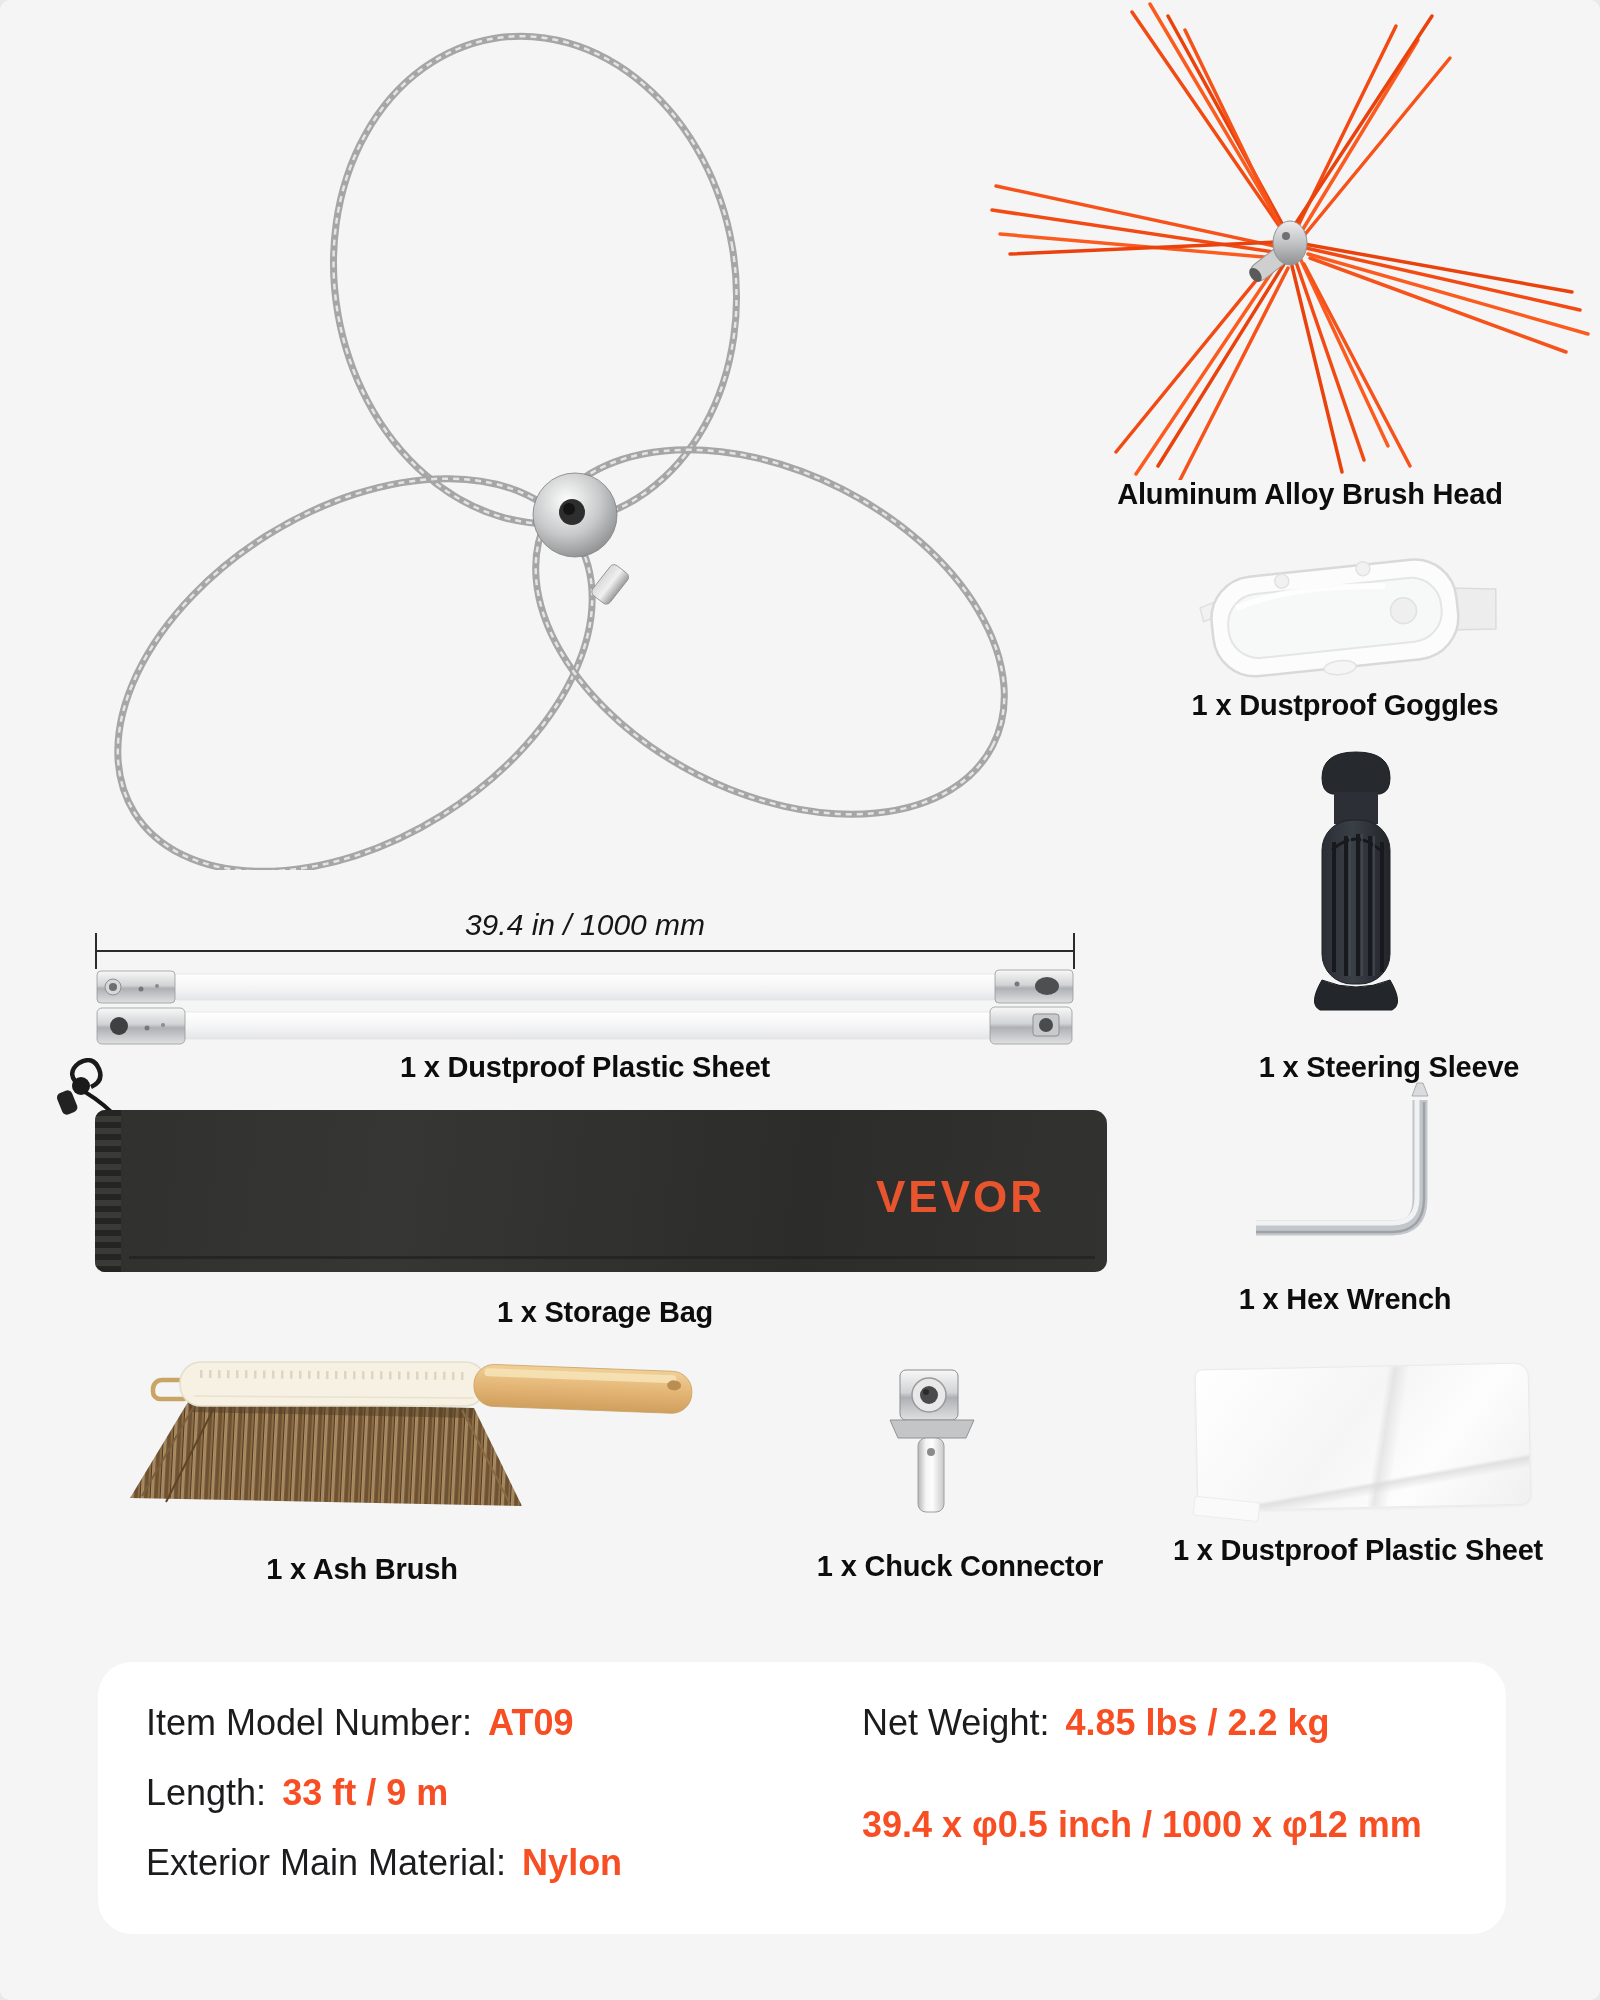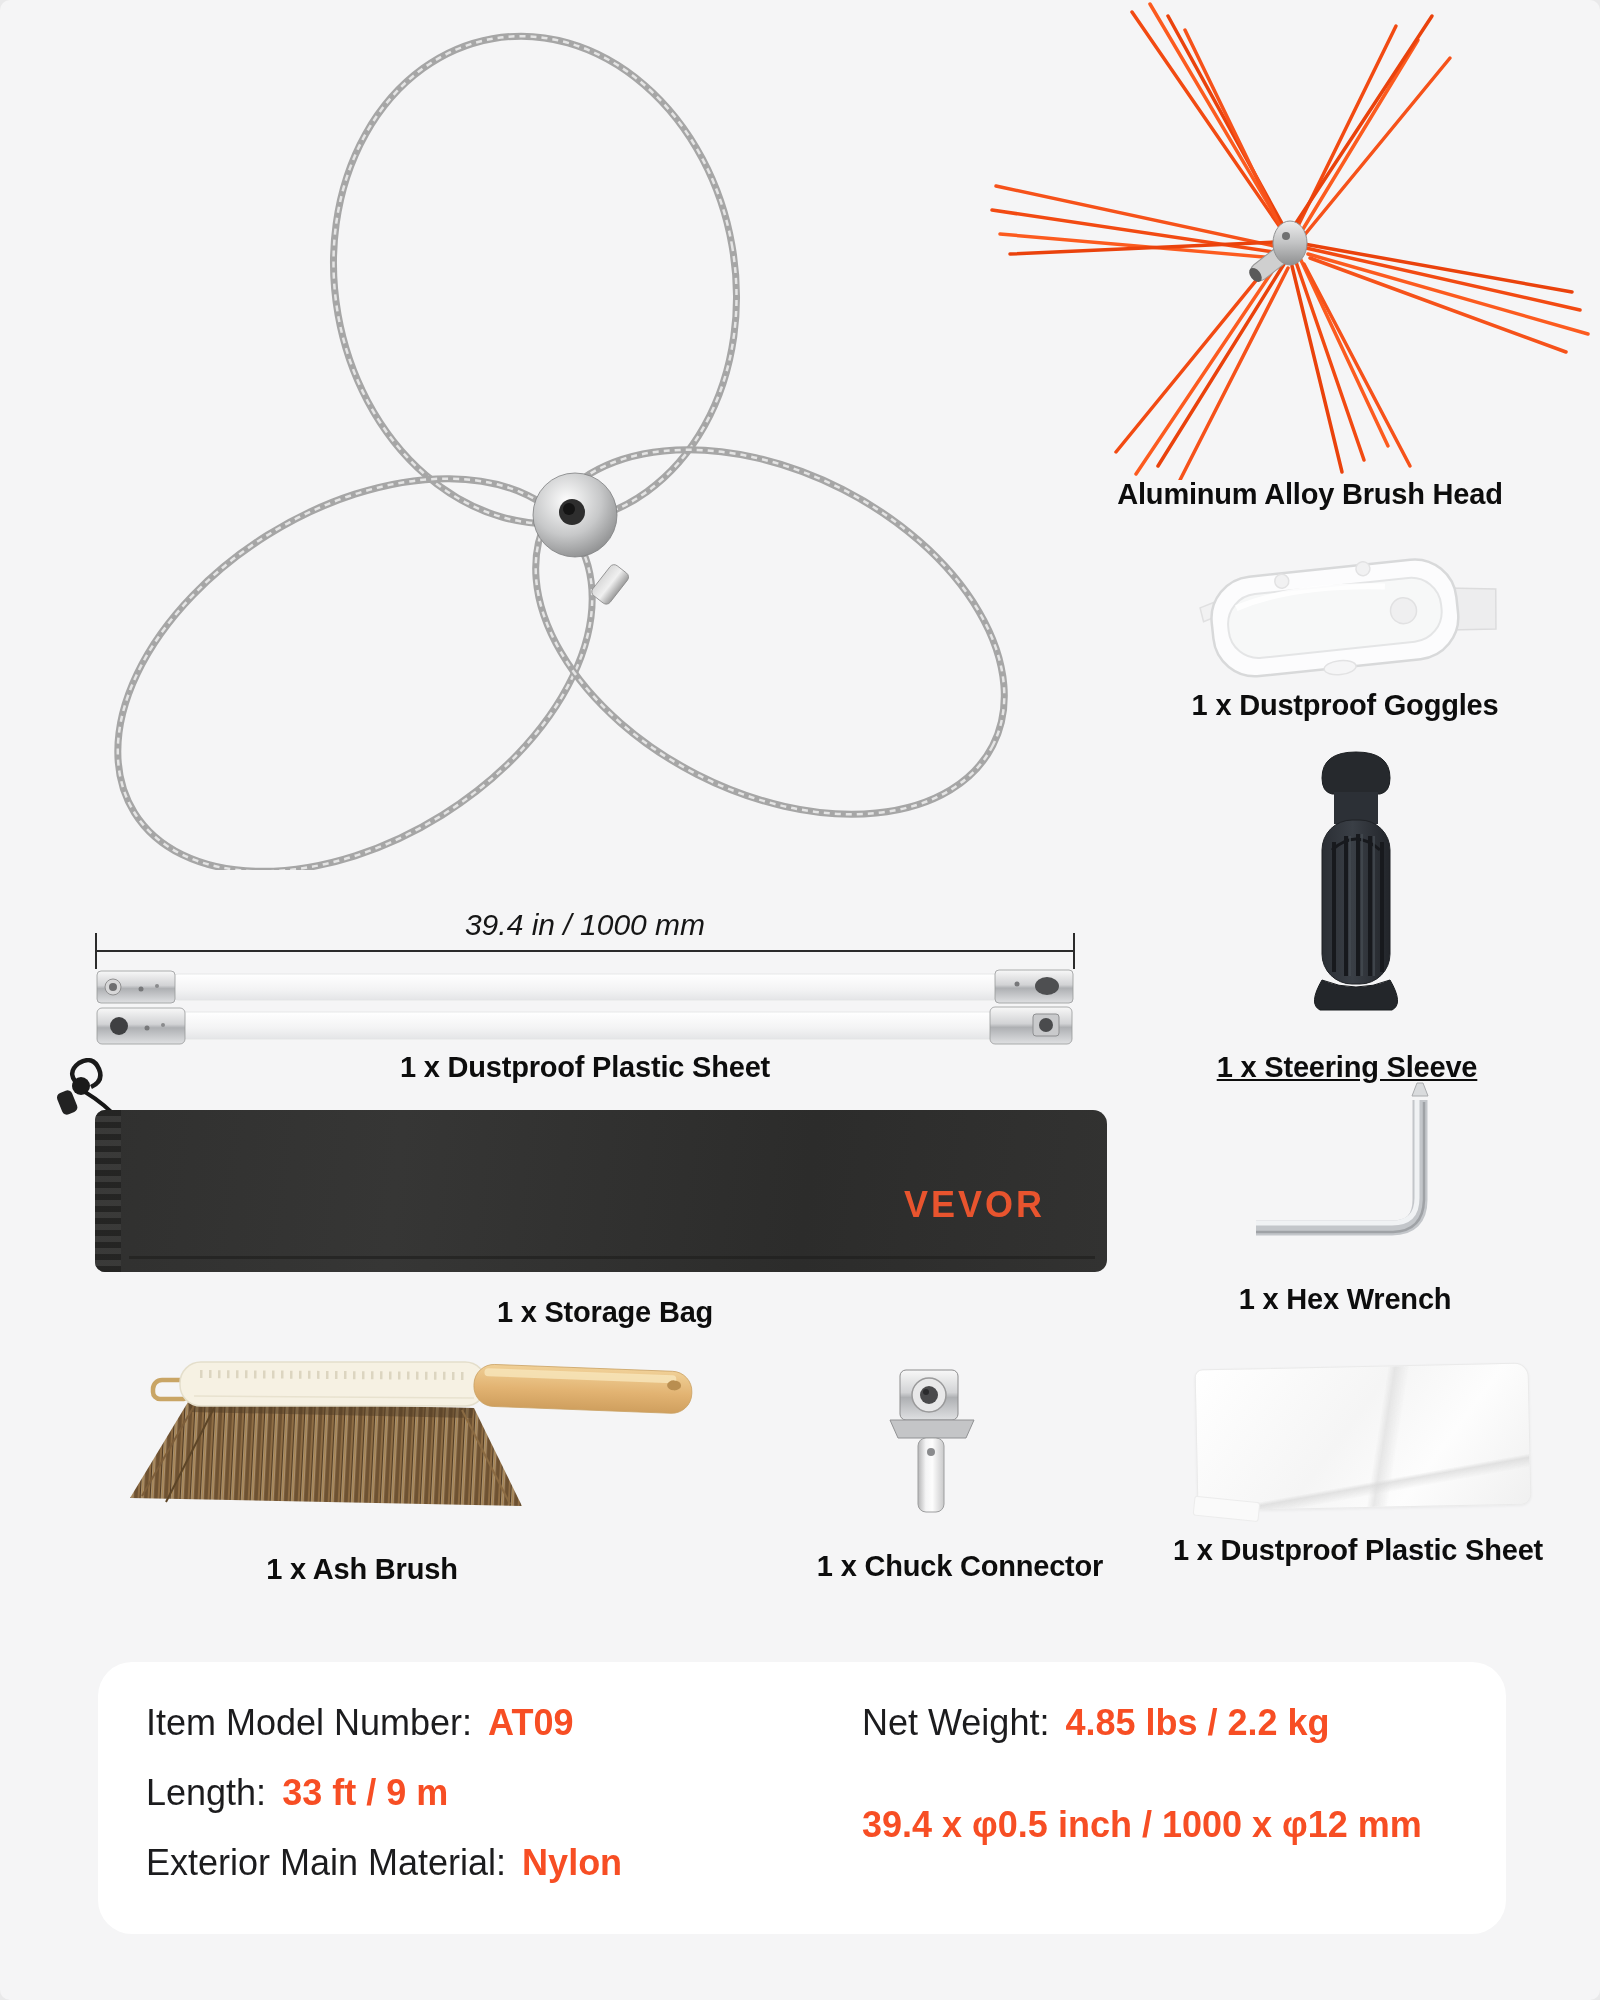--- a/index.html
+++ b/index.html
@@ -11,21 +11,21 @@
            color:#0d0d0d;white-space:nowrap;letter-spacing:-0.2px;}
   .dim-label{position:absolute;transform:translateX(-50%);font-size:30px;font-weight:400;color:#161616;white-space:nowrap;font-style:italic;}
   .dim-line{position:absolute;height:0;border-top:2px solid #2b2b2b;}
   .dim-tick{position:absolute;width:2px;height:36px;background:#2b2b2b;}
   
   .bag{position:absolute;left:95px;top:1110px;width:1012px;height:162px;border-radius:10px 14px 12px 10px;
        background:linear-gradient(97deg,#30302f,#363635 30%,#2c2c2b 70%,#323231);}
   .bag::before{content:"";position:absolute;left:0;top:0;bottom:0;width:26px;border-radius:10px 0 0 10px;
        background:repeating-linear-gradient(180deg,#222221 0 6px,#3b3b3a 6px 12px);opacity:.85;}
   .bag::after{content:"";position:absolute;left:34px;right:12px;bottom:13px;height:3px;background:#1e1e1d;opacity:.65;}
-  .bag-brand{position:absolute;right:62px;top:74px;color:#e8542e;font-weight:700;font-size:36px;letter-spacing:3px;}
+  .bag-brand{position:absolute;right:62px;top:62px;color:#e8542e;font-weight:700;font-size:44px;letter-spacing:3px;}
   
   .sheet{position:absolute;left:1196px;top:1366px;width:332px;height:140px;transform:rotate(-1.2deg);
        background:linear-gradient(128deg,#ffffff 0%,#f5f5f5 45%,#fdfdfd 70%,#f0f0f0 100%);
        border:1px solid #eaeaea;border-radius:8px 14px 10px 6px;box-shadow:0 1px 3px rgba(0,0,0,.05);}
   .sheet::before{content:"";position:absolute;inset:0;border-radius:inherit;
        background:linear-gradient(100deg,transparent 54%,rgba(215,215,215,.55) 56%,transparent 60%),
                   linear-gradient(171deg,transparent 74%,rgba(210,210,210,.6) 76%,transparent 81%);}
   .sheet::after{content:"";position:absolute;left:-5px;bottom:-9px;width:64px;height:18px;background:#fafafa;
        border:1px solid #ececec;transform:rotate(7deg);border-radius:3px;}
   
@@ -159,21 +159,21 @@
       <line x1="54" y1="88" x2="54" y2="228" stroke="#17191d" stroke-width="4"></line>
       <line x1="66" y1="86" x2="66" y2="228" stroke="#17191d" stroke-width="4"></line>
       <line x1="78" y1="88" x2="78" y2="228" stroke="#17191d" stroke-width="4"></line>
       <line x1="90" y1="94" x2="90" y2="224" stroke="#17191d" stroke-width="4"></line>
       <line x1="58" y1="88" x2="58" y2="228" stroke="#454b52" stroke-width="1.5"></line>
       <line x1="70" y1="86" x2="70" y2="228" stroke="#454b52" stroke-width="1.5"></line>
       <line x1="82" y1="88" x2="82" y2="228" stroke="#454b52" stroke-width="1.5"></line>
     </g>
     <path d="M30,232 Q16,256 28,262 L100,262 Q112,256 98,232 Q64,246 30,232 Z" fill="#23262a" stroke="#191c1f" stroke-width="1"></path>
   </svg>
-  <div class="callout" style="left:1347px;top:1051px;text-decoration:underline;">1 x Steering Sleeve</div>
+  <div class="callout" style="left:1389px;top:1051px;">1 x Steering Sleeve</div>
 
   <svg class="abs" style="left:1242px;top:1082px;" width="196" height="170" viewBox="0 0 196 170">
     <polygon points="170,14 186,14 181,1 175,1" fill="#d9dbdd" stroke="#aaacae" stroke-width="1"></polygon>
     <path d="M178,18 L178,118 Q178,146 150,146 L14,146" stroke="#c3c6ca" stroke-width="15" fill="none"></path>
     <path d="M175,18 L175,116 Q175,141 150,141 L14,141" stroke="#f0f2f4" stroke-width="5" fill="none"></path>
     <path d="M182,20 L182,118 Q181,149 151,150 L14,150" stroke="#9fa2a6" stroke-width="2.5" fill="none"></path>
   </svg>
   <div class="callout" style="left:1345px;top:1283px;">1 x Hex Wrench</div>
 
   <div class="dim-label" style="left:585px;top:908px;">39.4 in / 1000 mm</div>

